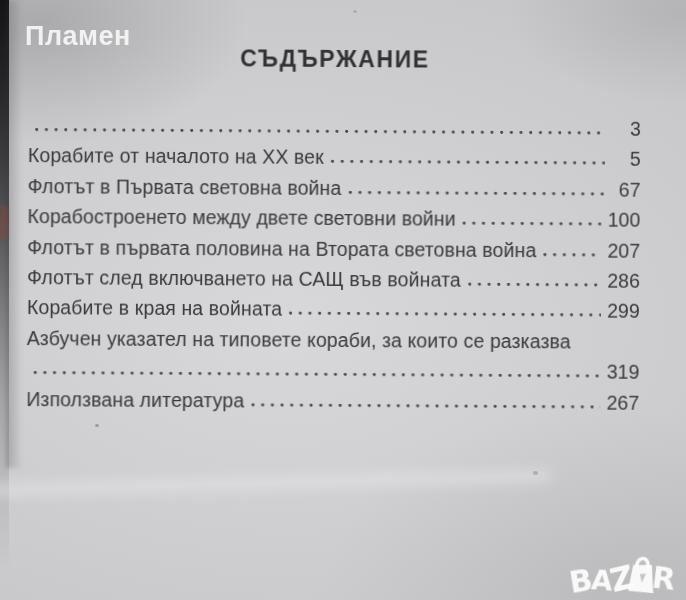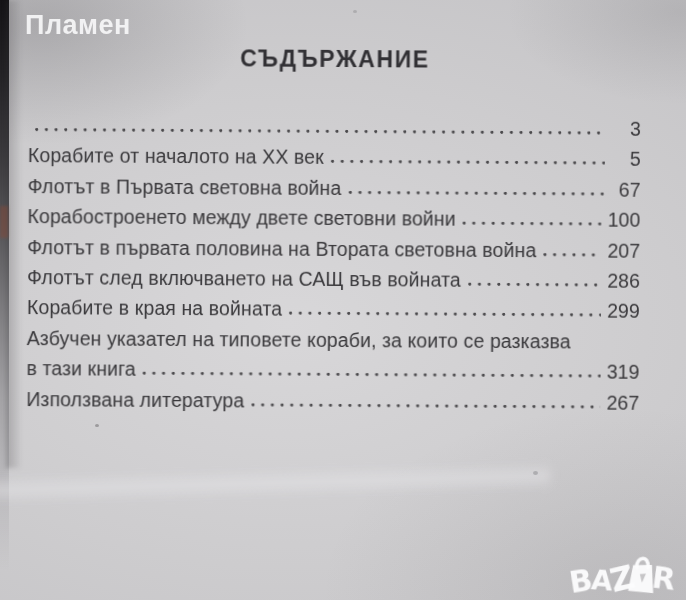--- a/index.html
+++ b/index.html
@@ -79,21 +79,21 @@
     background-size: 9.7px 12px;
     background-repeat: repeat-x;
     background-position: 0 bottom;
   }
   .toc-page { min-width: 30px; text-align: right; }
   .toc-row.no-leader .toc-dots { background: none; }
   .toc-row.no-leader .toc-page { visibility: hidden; }
 
   
   .seller {
-    position: absolute; left: 25px; top: 10px;
+    position: absolute; left: 25px; top: 21px;
     font-size: 27px; font-weight: 700;
     letter-spacing: 0.5px;
     color: rgba(248,248,249,0.90);
   }
   .bazar {
     position: absolute; right: 12px; bottom: 6px;
     display: flex; align-items: flex-end;
     font-family: "DejaVu Sans", sans-serif;
     font-size: 30px; font-weight: 800;
     letter-spacing: -1px;
@@ -169,21 +169,20 @@
     <span class="toc-page">299</span>
   </div>
 
   <div class="toc-row no-leader">
     <span class="toc-label">Азбучен указател на типовете кораби, за които се разказва</span>
     <span class="toc-dots"></span>
     <span class="toc-page"></span>
   </div>
 
   <div class="toc-row">
-    <span class="toc-label">в тази книга</span>
     <span class="toc-dots"></span>
     <span class="toc-page">319</span>
   </div>
 
   <div class="toc-row">
     <span class="toc-label">Използвана литература</span>
     <span class="toc-dots"></span>
     <span class="toc-page">267</span>
   </div>
 </div>

